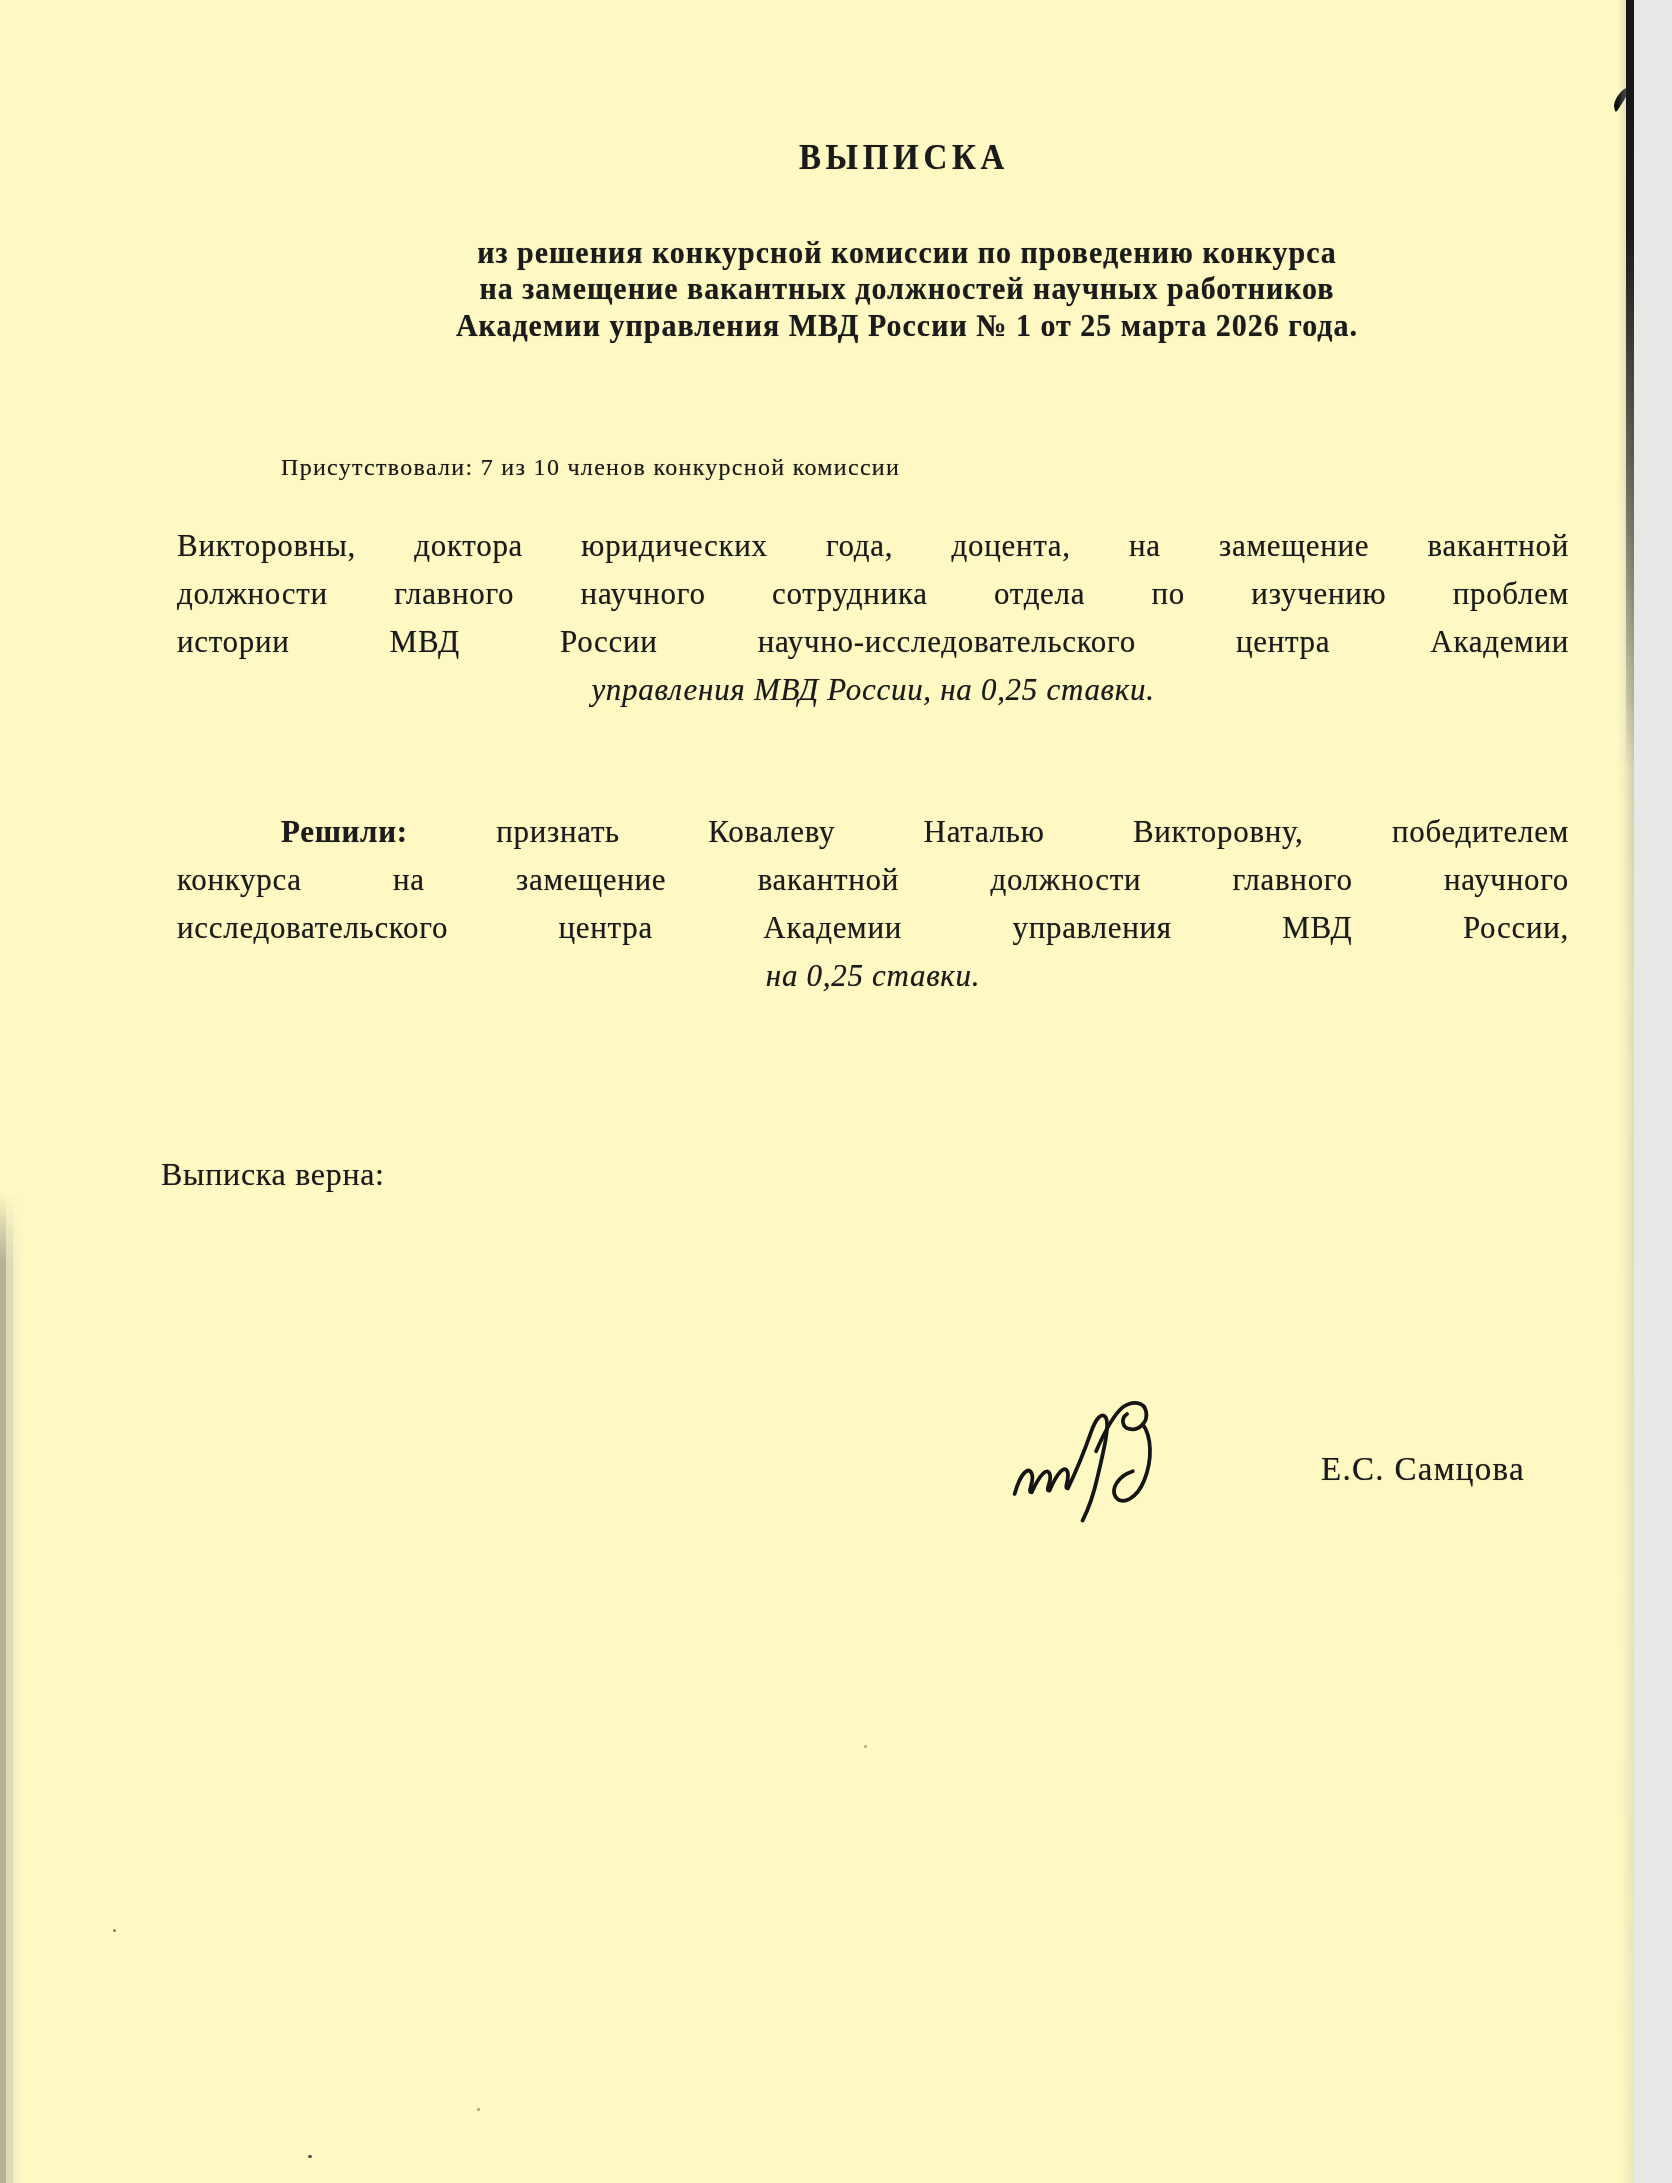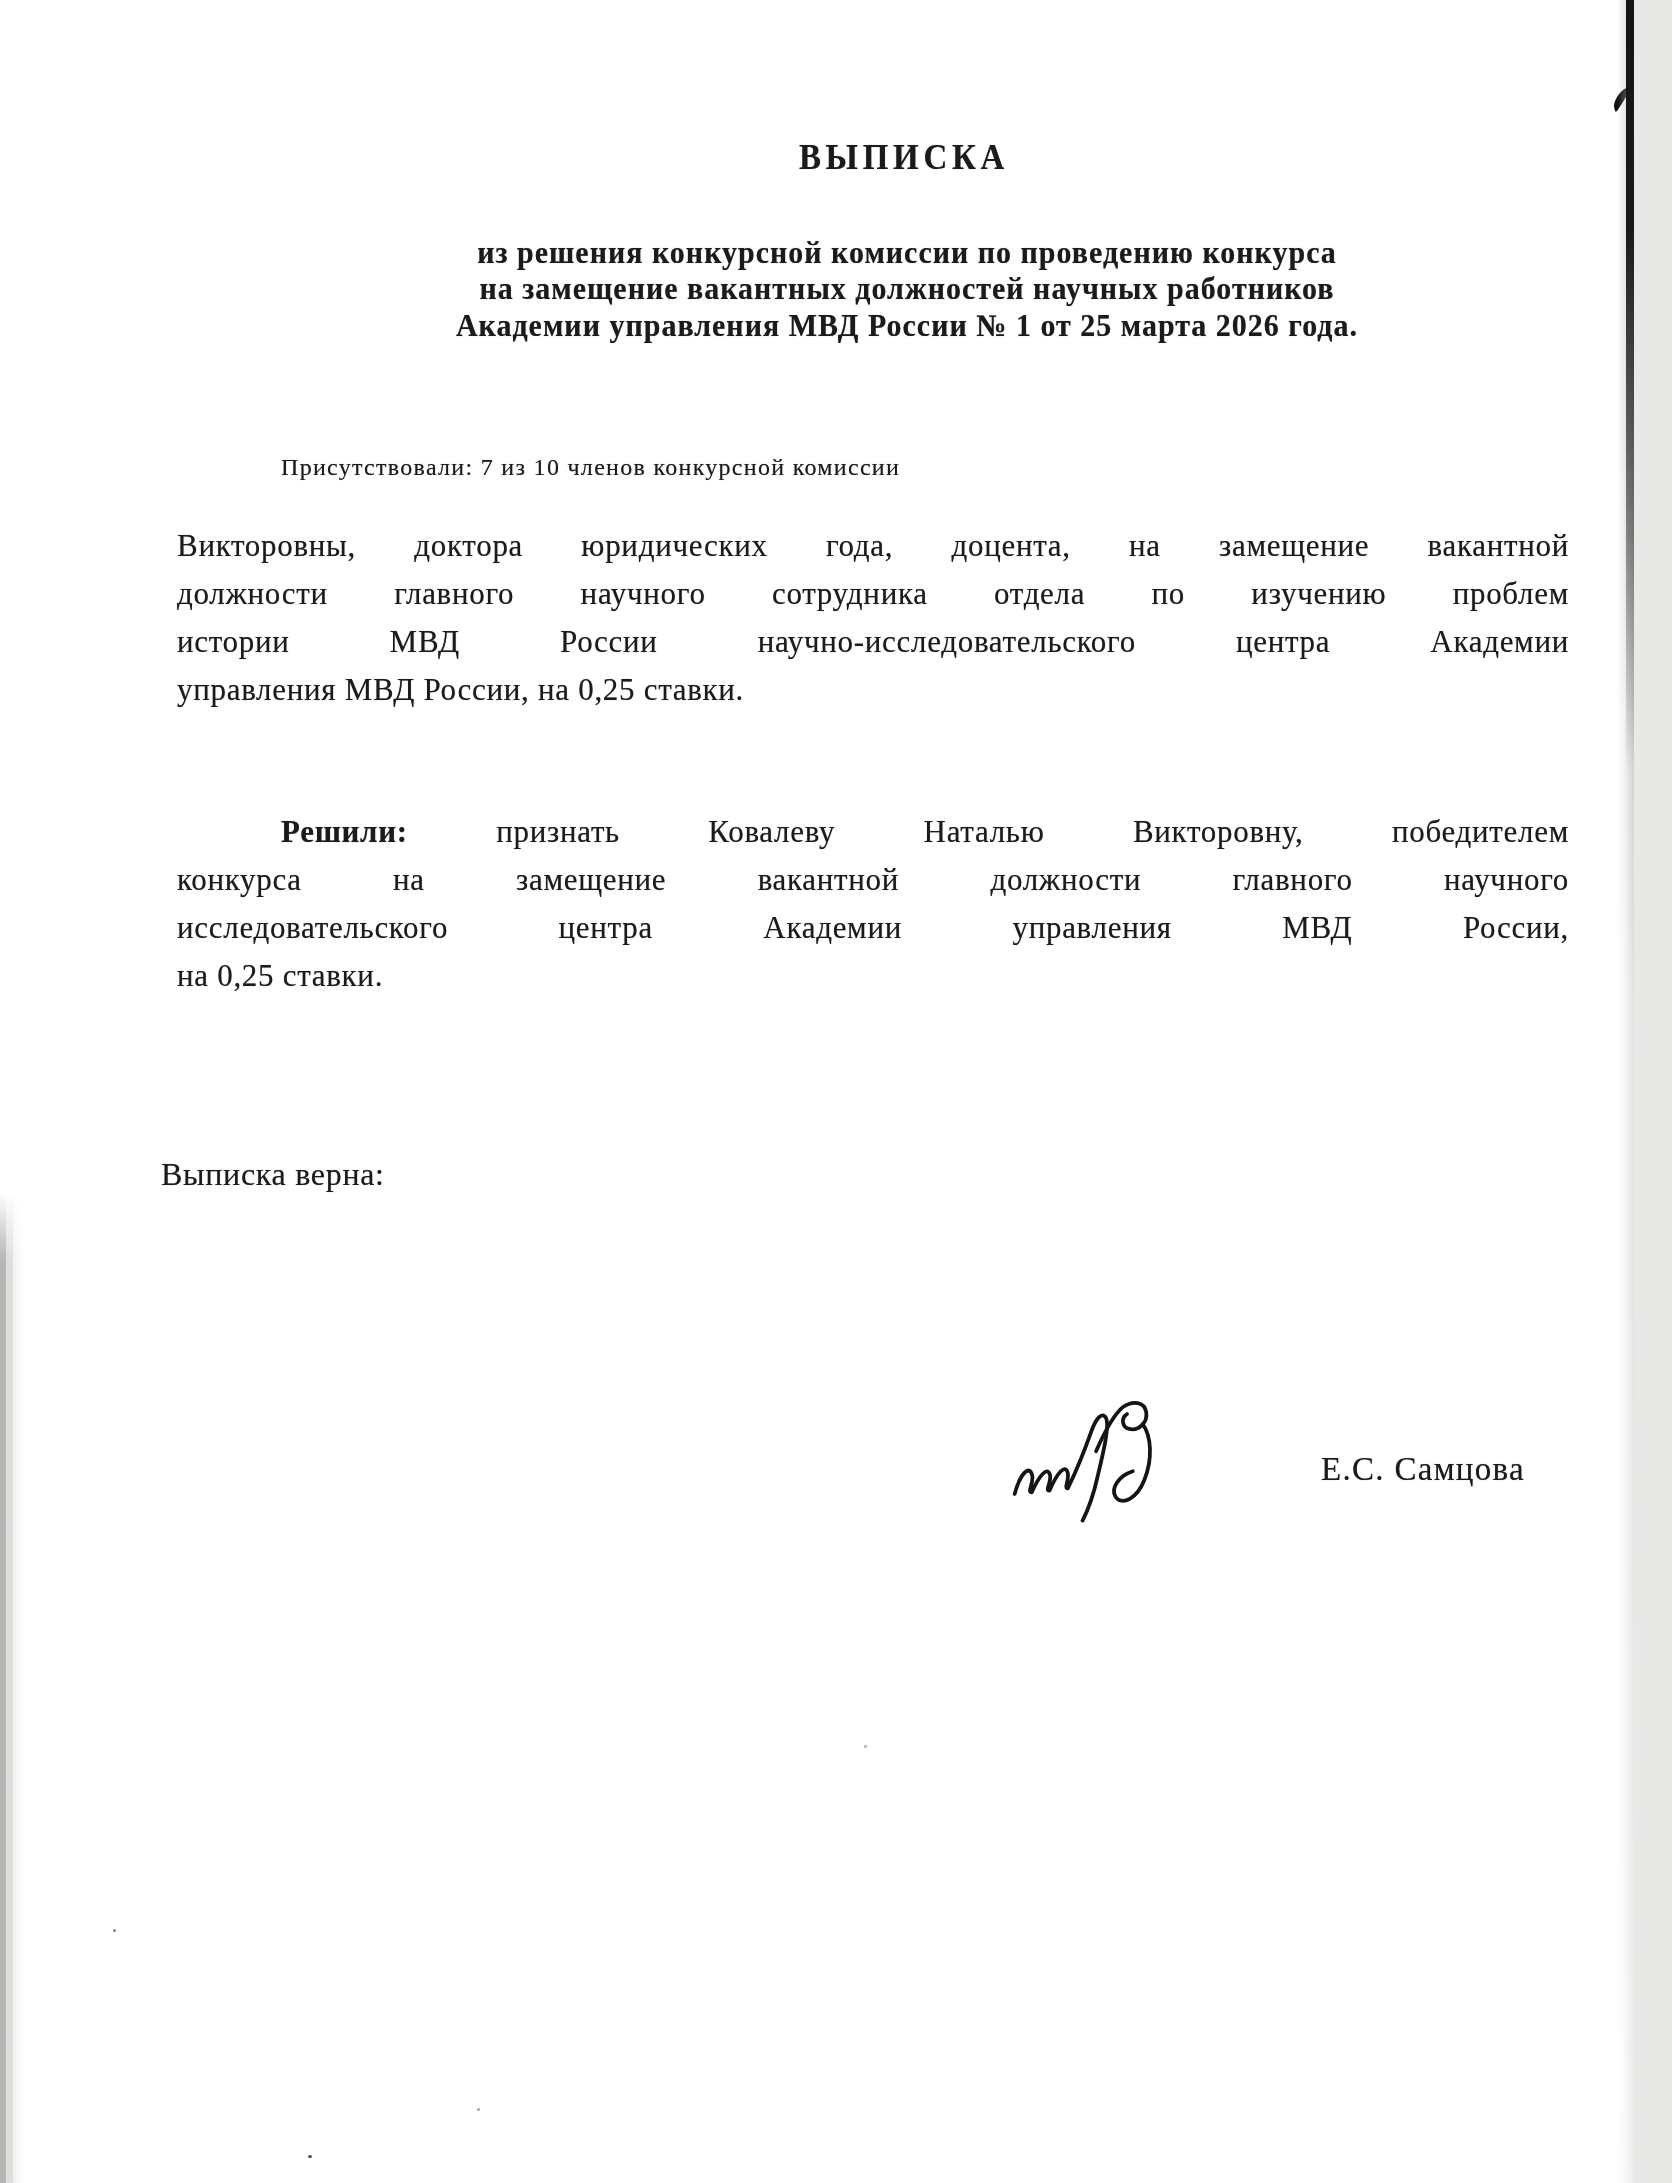--- a/index.html
+++ b/index.html
@@ -1,20 +1,20 @@
 <!DOCTYPE html>
 <html style="font-size:10.7px"><head>
 <meta charset="utf-8">
 <style>
   html, body { margin: 0; padding: 0; background: #e8e8e6; }
   .page {
     position: relative;
     width: 1634px;
     height: 2183px;
-    background: #ffffff;
+    background: #fef9c3;
     overflow: hidden;
     font-family: "Liberation Serif", "DejaVu Serif", serif;
     color: #1b1b1b;
   }
   .txt { text-shadow: 0 0 0.8px rgba(25,25,25,0.55); }
 
   .doc-title {
     position: absolute; left: 134px; top: 137px; width: 1540px;
     text-align: center; font-size: 33px; font-weight: 700;
     letter-spacing: 4.7px; line-height: 40px;
@@ -31,21 +31,21 @@
     font-size: 24px; letter-spacing: 1.3px;
   }
   .para {
     position: absolute; left: 177px; width: 1392px;
     font-size: 31px; line-height: 48px; letter-spacing: 0.7px;
   }
   .para.agenda { top: 522px; }
   .para.resolution { top: 808px; }
   .jline { text-align: justify; text-align-last: justify; }
   .jline.indent { padding-left: 104px; }
-  .lastline { text-align: left; }
+  .lastline { text-align: center; font-style: italic; }
   .bold { font-weight: 700; }
 
   .certify {
     position: absolute; left: 161px; top: 1156px;
     font-size: 32px; letter-spacing: 0.7px;
   }
   .sigblock {
     position: absolute; left: 137px; top: 1247px;
     font-size: 31.5px; line-height: 48px; letter-spacing: 0.7px;
   }

